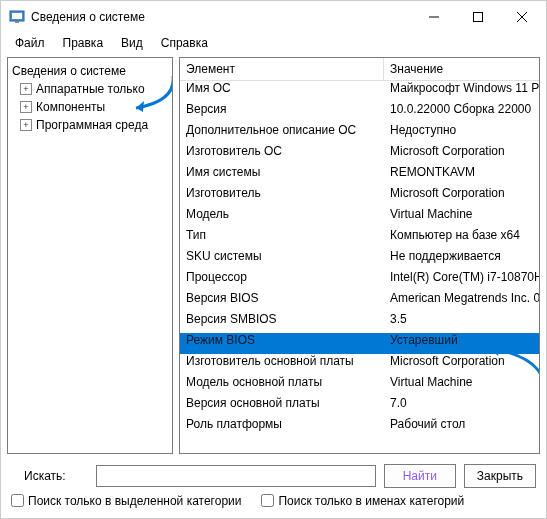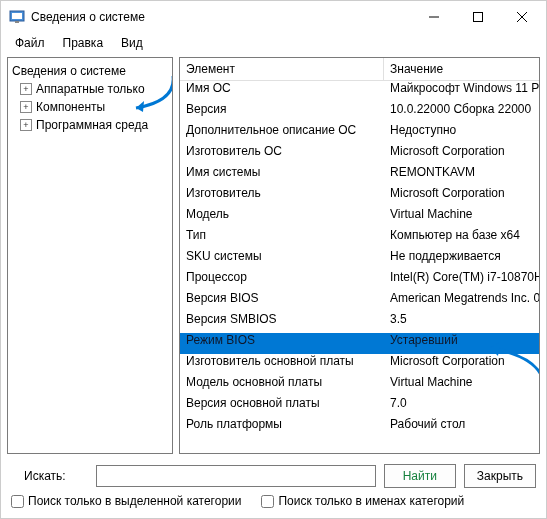--- a/index.html
+++ b/index.html
@@ -26,23 +26,23 @@
   .list-body { }
   .row { display: flex; height: 21px; white-space: nowrap; }
   .row .cell-key { width: 204px; padding: 0 6px; overflow: hidden; }
   .row .cell-val { flex: 1; padding: 0 6px; overflow: hidden; }
   .row.selected { background: #0078d4; color: #0f172a; }
   .footer { padding: 6px 10px 10px 10px; display: flex; flex-direction: column; gap: 6px; }
   .search-row { display: flex; align-items: center; gap: 8px; }
   .search-row label { width: 64px; margin-left: 13px; }
   .search-row input[type=text] { flex: 1; height: 22px; border: 1px solid #7a7a7a; padding: 0 4px; font-family: inherit; font-size: 12px; }
   .btn { height: 24px; min-width: 72px; border: 1px solid #7a7a7a; background: #fdfdfd; font-family: inherit; font-size: 12px; padding: 0 12px; cursor: default; }
-  .btn:disabled { color: #15803d; }
+  .btn:disabled { color: #8b5cf6; }
   .check-row { display: flex; align-items: center; gap: 20px; }
-  .check-row label { display: flex; align-items: flex-end; gap: 4px; cursor: default; }
+  .check-row label { display: flex; align-items: flex-start; gap: 4px; cursor: default; }
   .check-row input[type=checkbox] { width: 13px; height: 13px; }
   .arrow { position: absolute; pointer-events: none; }
   .arrow svg { overflow: visible; }
 </style>
 </head>
 <body>
 
 <div class="titlebar">
   <span class="app-icon">
     <svg viewBox="0 0 16 16">
@@ -69,20 +69,21 @@
           <line x1="10" y1="0" x2="0" y2="10" stroke="#000" stroke-width="1"></line>
         </svg>
       </div>
   </div>
 </div>
 
 <div class="menubar">
   <div class="menu-item">Файл</div>
   <div class="menu-item">Правка</div>
   <div class="menu-item">Вид</div>
+  <div class="menu-item">Справка</div>
 </div>
 
 <div class="main">
   <div class="tree-pane">
     <div class="tree-item root">
       <span>Сведения о системе</span>
     </div>
     <div id="tree-children">
         <div class="tree-item child">
           <span class="expander">+</span>

